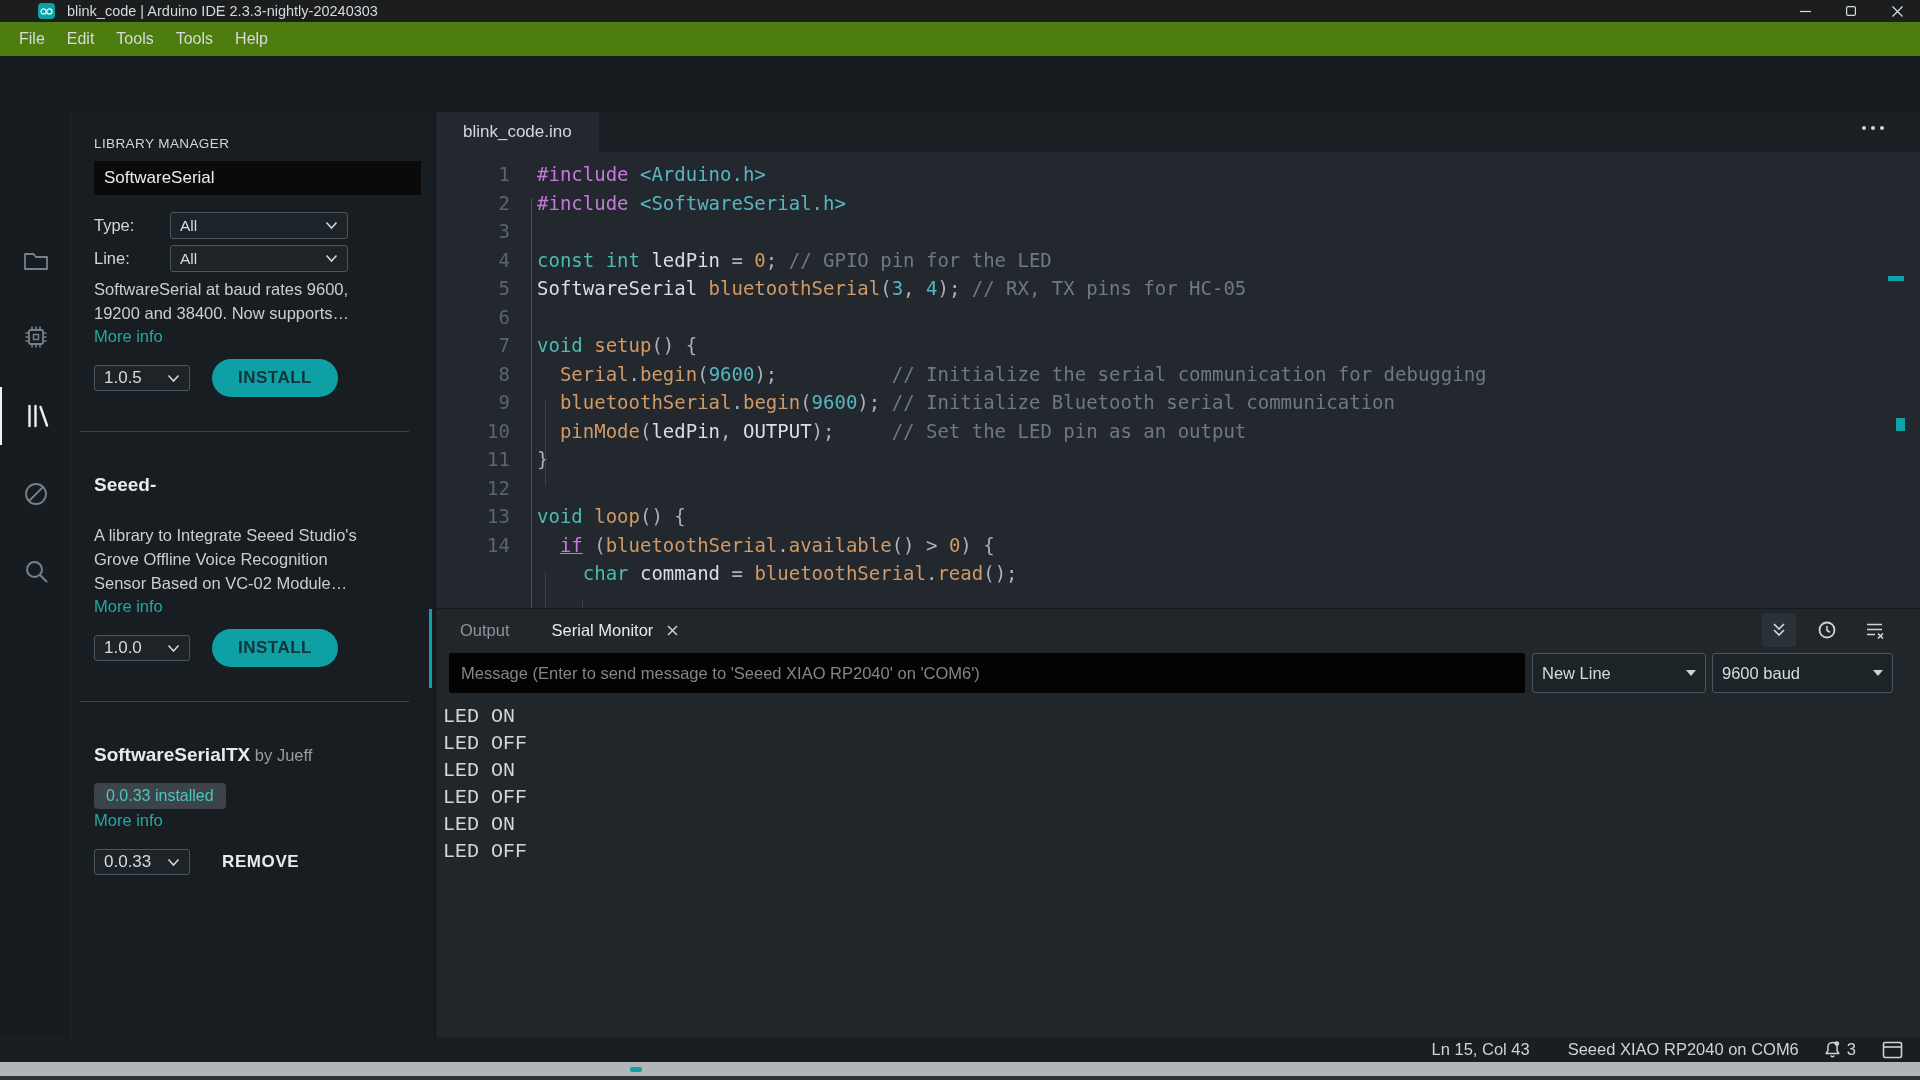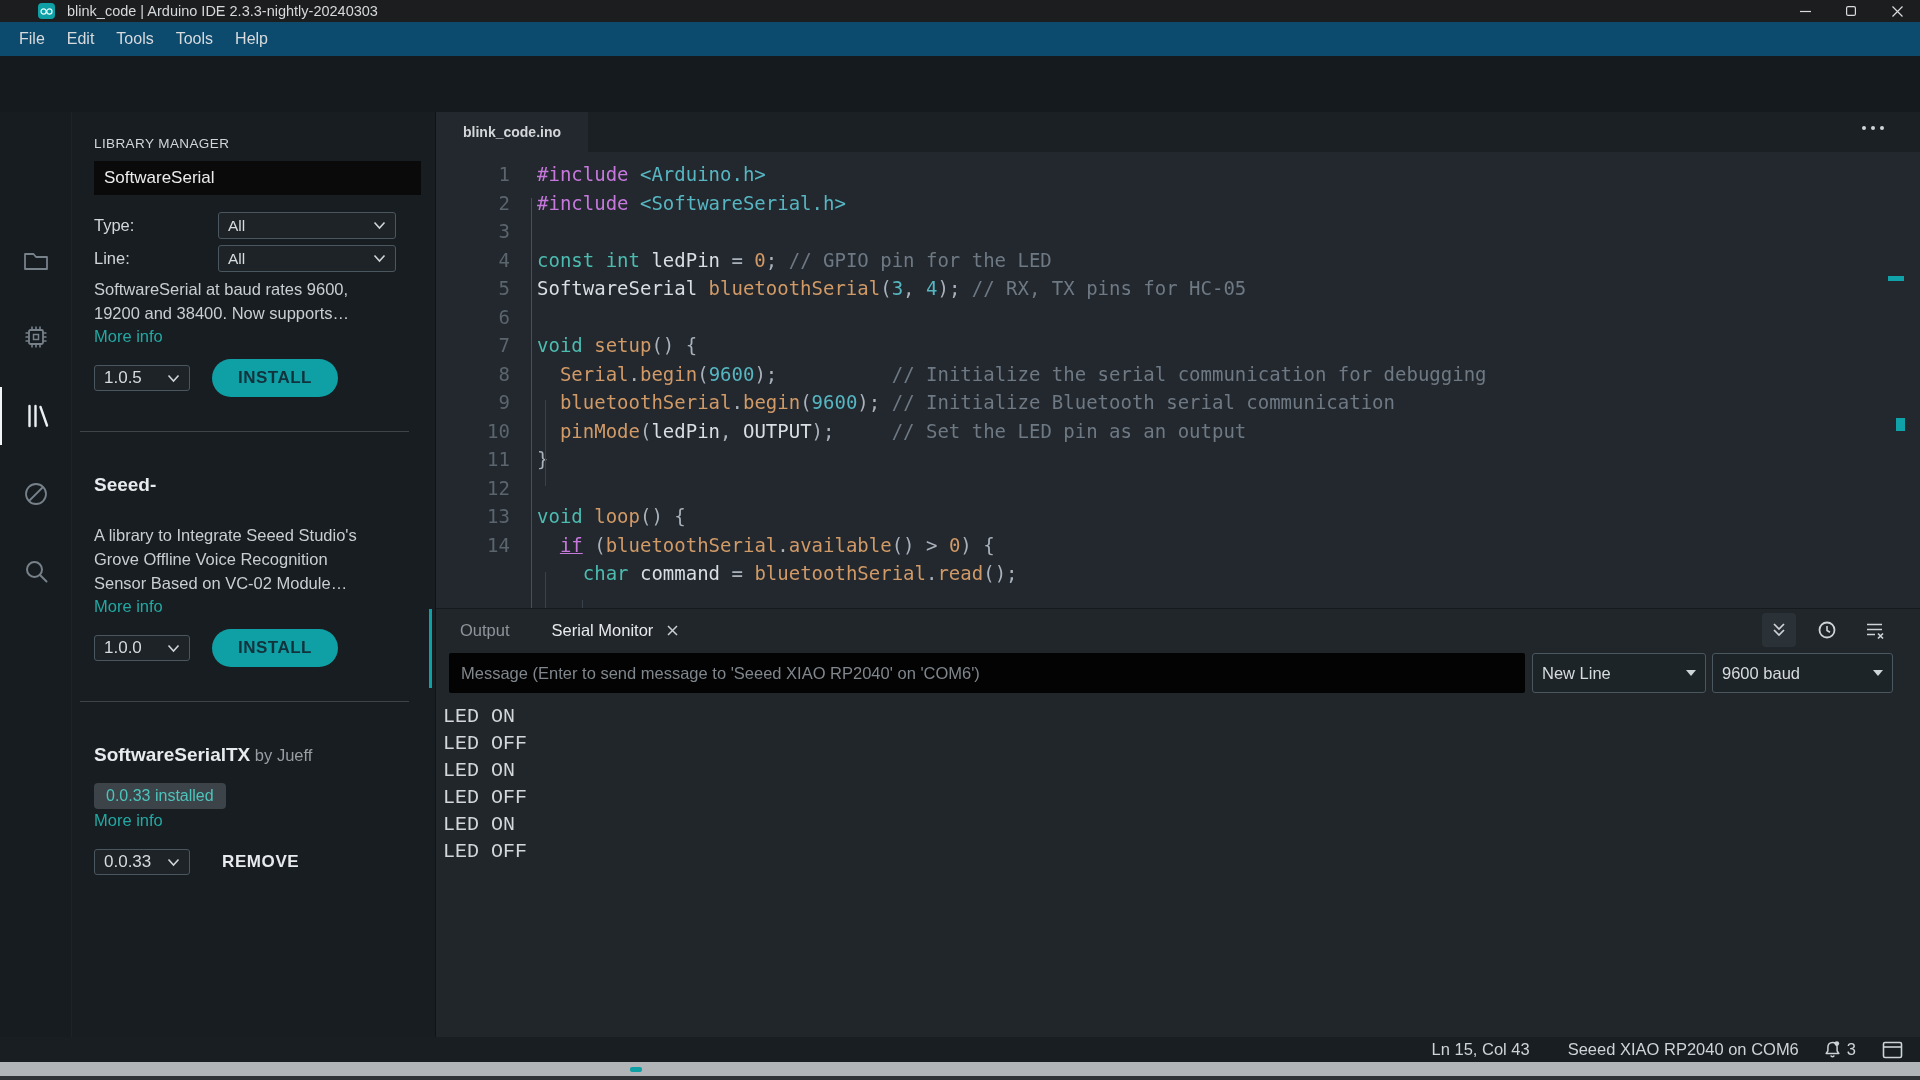--- a/index.html
+++ b/index.html
@@ -10,21 +10,21 @@
   
   #titlebar{position:absolute;left:0;top:0;width:1920px;height:22px;background:#1b1d1e;
     display:flex;align-items:center;}
   #titlebar .logo{margin-left:38px;width:17px;height:16px;border-radius:4px;background:#0fa0a6;
     display:flex;align-items:center;justify-content:center;}
   #titlebar .title{margin-left:12px;font-size:14.5px;color:#d6d9db;}
   #win-controls{position:absolute;right:0;top:0;height:22px;display:flex;}
   .win-btn{width:46px;height:22px;display:flex;align-items:center;justify-content:center;}
 
   
-  #menubar{position:absolute;left:0;top:22px;width:1920px;height:34px;background:#0c4a6e;
+  #menubar{position:absolute;left:0;top:22px;width:1920px;height:34px;background:#4d7c0f;
     display:flex;align-items:center;padding-left:8px;}
   .menu-item{padding:0 11px;font-size:16px;color:#d8dbdd;line-height:34px;}
 
   
   #toolbar{position:absolute;left:0;top:56px;width:1920px;height:56px;background:#141a1d;}
   .tool-circle{position:absolute;top:63px;width:40px;height:40px;border-radius:50%;
     background:#0fa0a6;display:flex;align-items:center;justify-content:center;border:none;}
   #btn-verify{left:17px;} #btn-upload{left:72px;}
   #btn-debug{left:126px;background:#0b5d63;}
   #board-selector{position:absolute;left:186px;top:62px;width:345px;height:42px;background:#262d33;
@@ -50,21 +50,21 @@
   #sidepanel{position:absolute;left:72px;top:0;width:364px;height:925px;background:#171d21;
     border-right:1px solid #0e1316;overflow:hidden;}
   #lm-header{margin:24px 0 0 22px;font-size:13.5px;letter-spacing:.4px;color:#d2d6d9;}
   #lib-search{display:block;margin:10px 0 0 22px;width:327px;height:34px;background:#0a0a0a;border:none;
     color:#ececec;font-size:17px;padding:0 10px;font-family:"Liberation Sans",sans-serif;}
   .filter-row{display:flex;align-items:center;margin:6px 0 0 22px;}
   .filter-row.first{margin-top:17px;}
   .filter-label{width:76px;font-size:16.5px;color:#d2d6d9;}
   .select{display:flex;align-items:center;justify-content:space-between;background:#1d2327;
     border:1px solid #4a575f;border-radius:3px;color:#d6dbdf;padding:0 9px;}
-  .filter-select{width:178px;height:27px;font-size:15.5px;margin-left:48px;}
+  .filter-select{width:178px;height:27px;font-size:15.5px;}
   .lib-desc{margin:5px 0 0 22px;font-size:16.5px;line-height:24px;color:#c9ced2;}
   .more-info{display:block;margin:0 0 0 22px;font-size:16.5px;line-height:22px;color:#23a8a3;cursor:pointer;}
   .lib-actions{display:flex;align-items:center;margin:12px 0 0 22px;gap:22px;}
   .version-select{width:96px;height:26px;font-size:17px;}
   .btn-pill{height:38px;padding:0 26px;border:none;border-radius:19px;background:#0fa0a6;
     color:#12323c;font-size:17px;font-weight:bold;letter-spacing:.5px;font-family:"Liberation Sans",sans-serif;}
   .btn-ghost{height:38px;padding:0 10px;border:none;background:transparent;color:#e8ebee;
     font-size:17px;font-weight:bold;letter-spacing:.6px;font-family:"Liberation Sans",sans-serif;}
   .lib-divider{border-top:1px solid #3e454a;margin:34px 26px 0 8px;}
   .lib-card .lib-title{margin:40px 0 0 22px;font-size:19px;font-weight:bold;line-height:25px;color:#e8ebed;}
@@ -73,21 +73,21 @@
   .lib-badge{display:inline-block;margin:15px 0 0 22px;background:#3d4449;color:#4cc4bc;
     font-size:16px;padding:4px 12px;border-radius:4px;}
   .lib-card .lib-badge + .lib-desc{margin-top:11px;}
   .lib-card .lib-title + .lib-desc{margin-top:26px;}
   #panel-scrollbar{position:absolute;left:429px;top:497px;width:3px;height:79px;background:#0fa0a6;}
 
   
   #editor-col{position:absolute;left:436px;top:0;right:0;bottom:0;background:#23282e;}
   #tabbar{position:absolute;left:0;top:0;right:0;height:40px;background:#1a2024;}
   #tab-active{display:inline-flex;align-items:center;height:40px;padding:16px 27px;background:#23282e;
-    color:#d3d7da;font-size:14px;font-weight:bold;}
+    color:#d3d7da;font-size:17px;}
   #overflow-dots{position:absolute;right:34px;top:12px;}
 
   #code-area{position:absolute;left:0;top:40px;right:0;height:456px;overflow:hidden;
     font-family:"DejaVu Sans Mono",monospace;font-size:19px;line-height:28.5px;}
   #code-lines{padding-top:8px;}
   .code-line{display:flex;white-space:pre;}
   .ln{width:74px;text-align:right;color:#5b656e;flex:none;}
   .ln-cur{color:#ced3d8;margin-top:44px;}
   .ct{margin-left:27px;}
   .tk-d{color:#c678dd;} .tk-s{color:#56b6c2;} .tk-t{color:#4cbcb0;} .tk-k{color:#c678dd;text-decoration:underline;}

